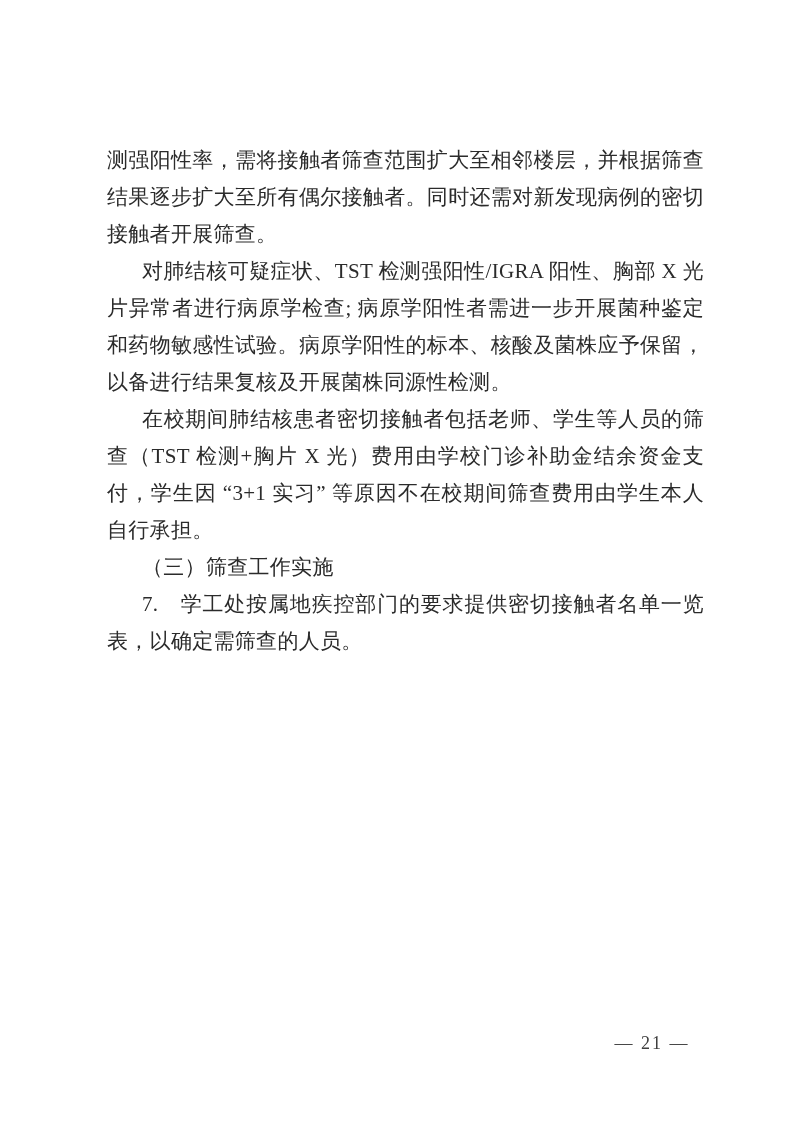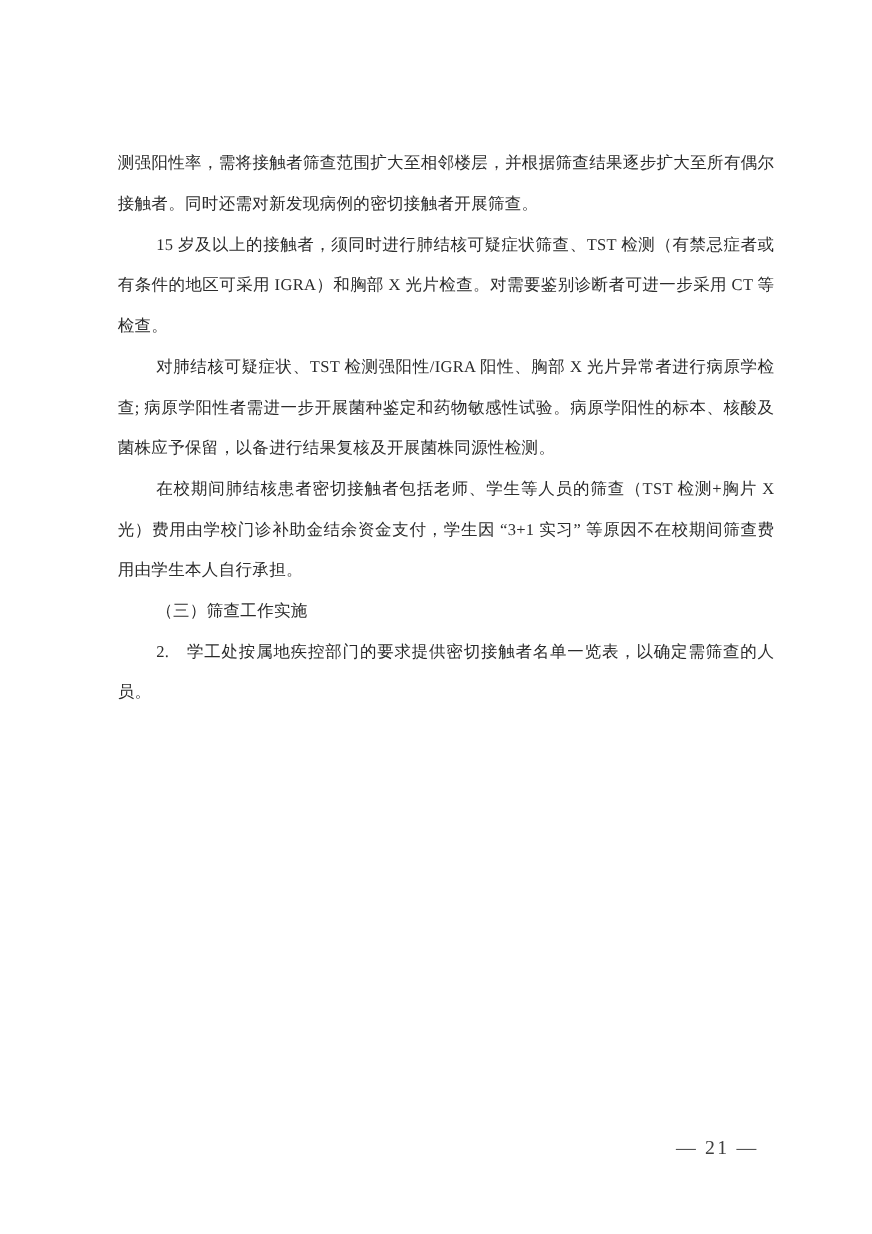--- a/index.html
+++ b/index.html
@@ -16,23 +16,23 @@
   .page {
     position: absolute;
     inset: 0;
     background: #ffffff;
     font-family: "Liberation Serif", "DejaVu Serif", serif;
     color: #2b2b2b;
   }
   .text-block {
     position: absolute;
     left: 107px;
-    top: 131px;
+    top: 142px;
     width: 597px;
-    font-size: 15px;
+    font-size: 21px;
     line-height: 37px;
     text-align: justify;
     letter-spacing: 0.3px;
   }
   .para {
     margin: 0;
   }
   .para.indent {
     text-indent: 35px;
   }
@@ -48,22 +48,21 @@
     font-family: "Liberation Serif", "DejaVu Serif", serif;
   }
 </style>
 </head>
 <body>
 
 <div class="page">
 
   <div class="text-block">
     <p class="para">测强阳性率，需将接触者筛查范围扩大至相邻楼层，并根据筛查结果逐步扩大至所有偶尔接触者。同时还需对新发现病例的密切接触者开展筛查。</p>
-    <p class="para indent">15 岁及以上的接触者，须同时进行肺结核可疑症状筛查、TST 检测（有禁忌症者或有条件的地区可采用 IGRA）和胸部 X 光片检查。对需要鉴别诊断者可进一步采用 CT 等检查。</p>
     <p class="para indent">对肺结核可疑症状、TST 检测强阳性/IGRA 阳性、胸部 X 光片异常者进行病原学检查; 病原学阳性者需进一步开展菌种鉴定和药物敏感性试验。病原学阳性的标本、核酸及菌株应予保留，以备进行结果复核及开展菌株同源性检测。</p>
     <p class="para indent">在校期间肺结核患者密切接触者包括老师、学生等人员的筛查（TST 检测+胸片 X 光）费用由学校门诊补助金结余资金支付，学生因 “3+1 实习” 等原因不在校期间筛查费用由学生本人自行承担。</p>
     <p class="para indent">（三）筛查工作实施</p>
-    <p class="para indent">2.　学工处按属地疾控部门的要求提供密切接触者名单一览表，以确定需筛查的人员。</p>
+    <p class="para indent">7.　学工处按属地疾控部门的要求提供密切接触者名单一览表，以确定需筛查的人员。</p>
   </div>
 
   <div class="page-number">— 21 —</div>
 
 </div>
 
 </body></html>

